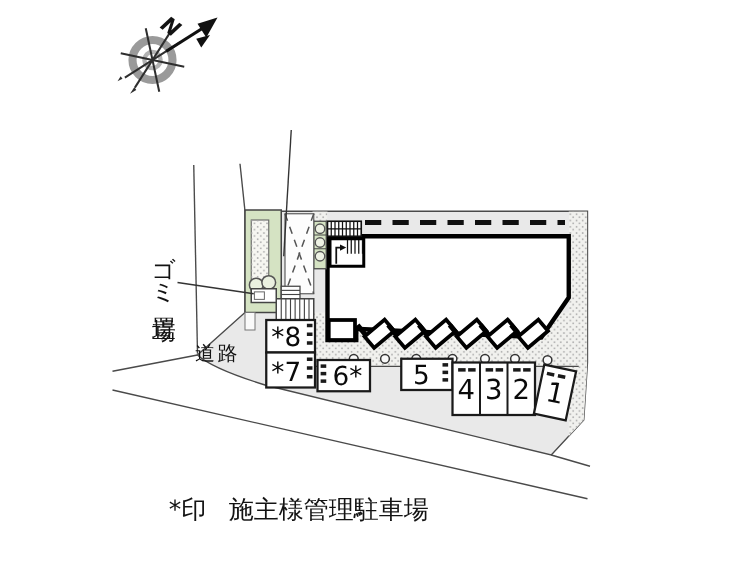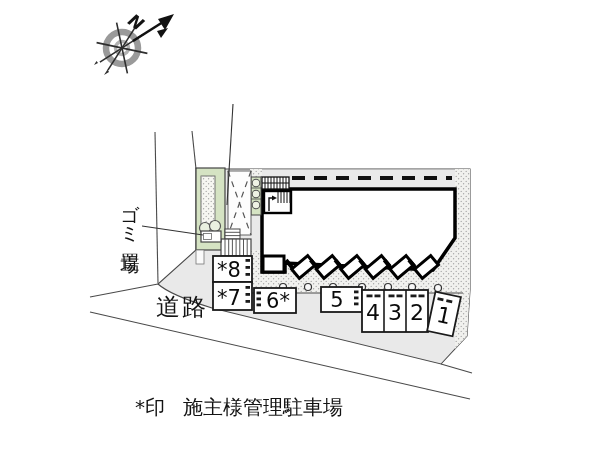--- a/index.html
+++ b/index.html
@@ -2,21 +2,21 @@
 <html><head>
 <meta charset="utf-8">
 <style>
   html,body{margin:0;padding:0;background:#ffffff;}
   #canvas{position:relative;width:600px;height:450px;background:#ffffff;overflow:hidden;
           font-family:"DejaVu Sans",sans-serif;color:#111;}
   #plan-svg{position:absolute;left:0;top:0;}
   .lbl{position:absolute;white-space:nowrap;color:#131313;}
   .lbl-bicycle{left:192px;top:81px;font-size:19px;letter-spacing:1px;}
   .lbl-garbage{left:118px;top:191px;font-size:19px;writing-mode:vertical-rl;text-orientation:upright;letter-spacing:2px;}
-  .lbl-road{left:156px;top:291px;font-size:24px;letter-spacing:2px;}
+  .lbl-road{left:156px;top:273px;font-size:16px;letter-spacing:2px;}
   .lbl-legend{left:135px;top:394px;font-size:20px;}
   .lbl-legend .legend-text{margin-left:18px;}
   .lbl-north{left:129px;top:12px;font-size:17px;font-style:italic;font-weight:600;transform:rotate(36deg);}
   .pnum{position:absolute;text-align:center;font-size:21px;color:#0a0a0a;}
   .p8{left:212px;top:258px;width:34px;}
   .p7{left:212px;top:286px;width:34px;}
   .p6{left:260px;top:289px;width:36px;}
   .p5{left:321px;top:288px;width:32px;}
   .p4{left:362px;top:300px;width:22px;font-size:22px;}
   .p3{left:384px;top:300px;width:22px;font-size:22px;}

